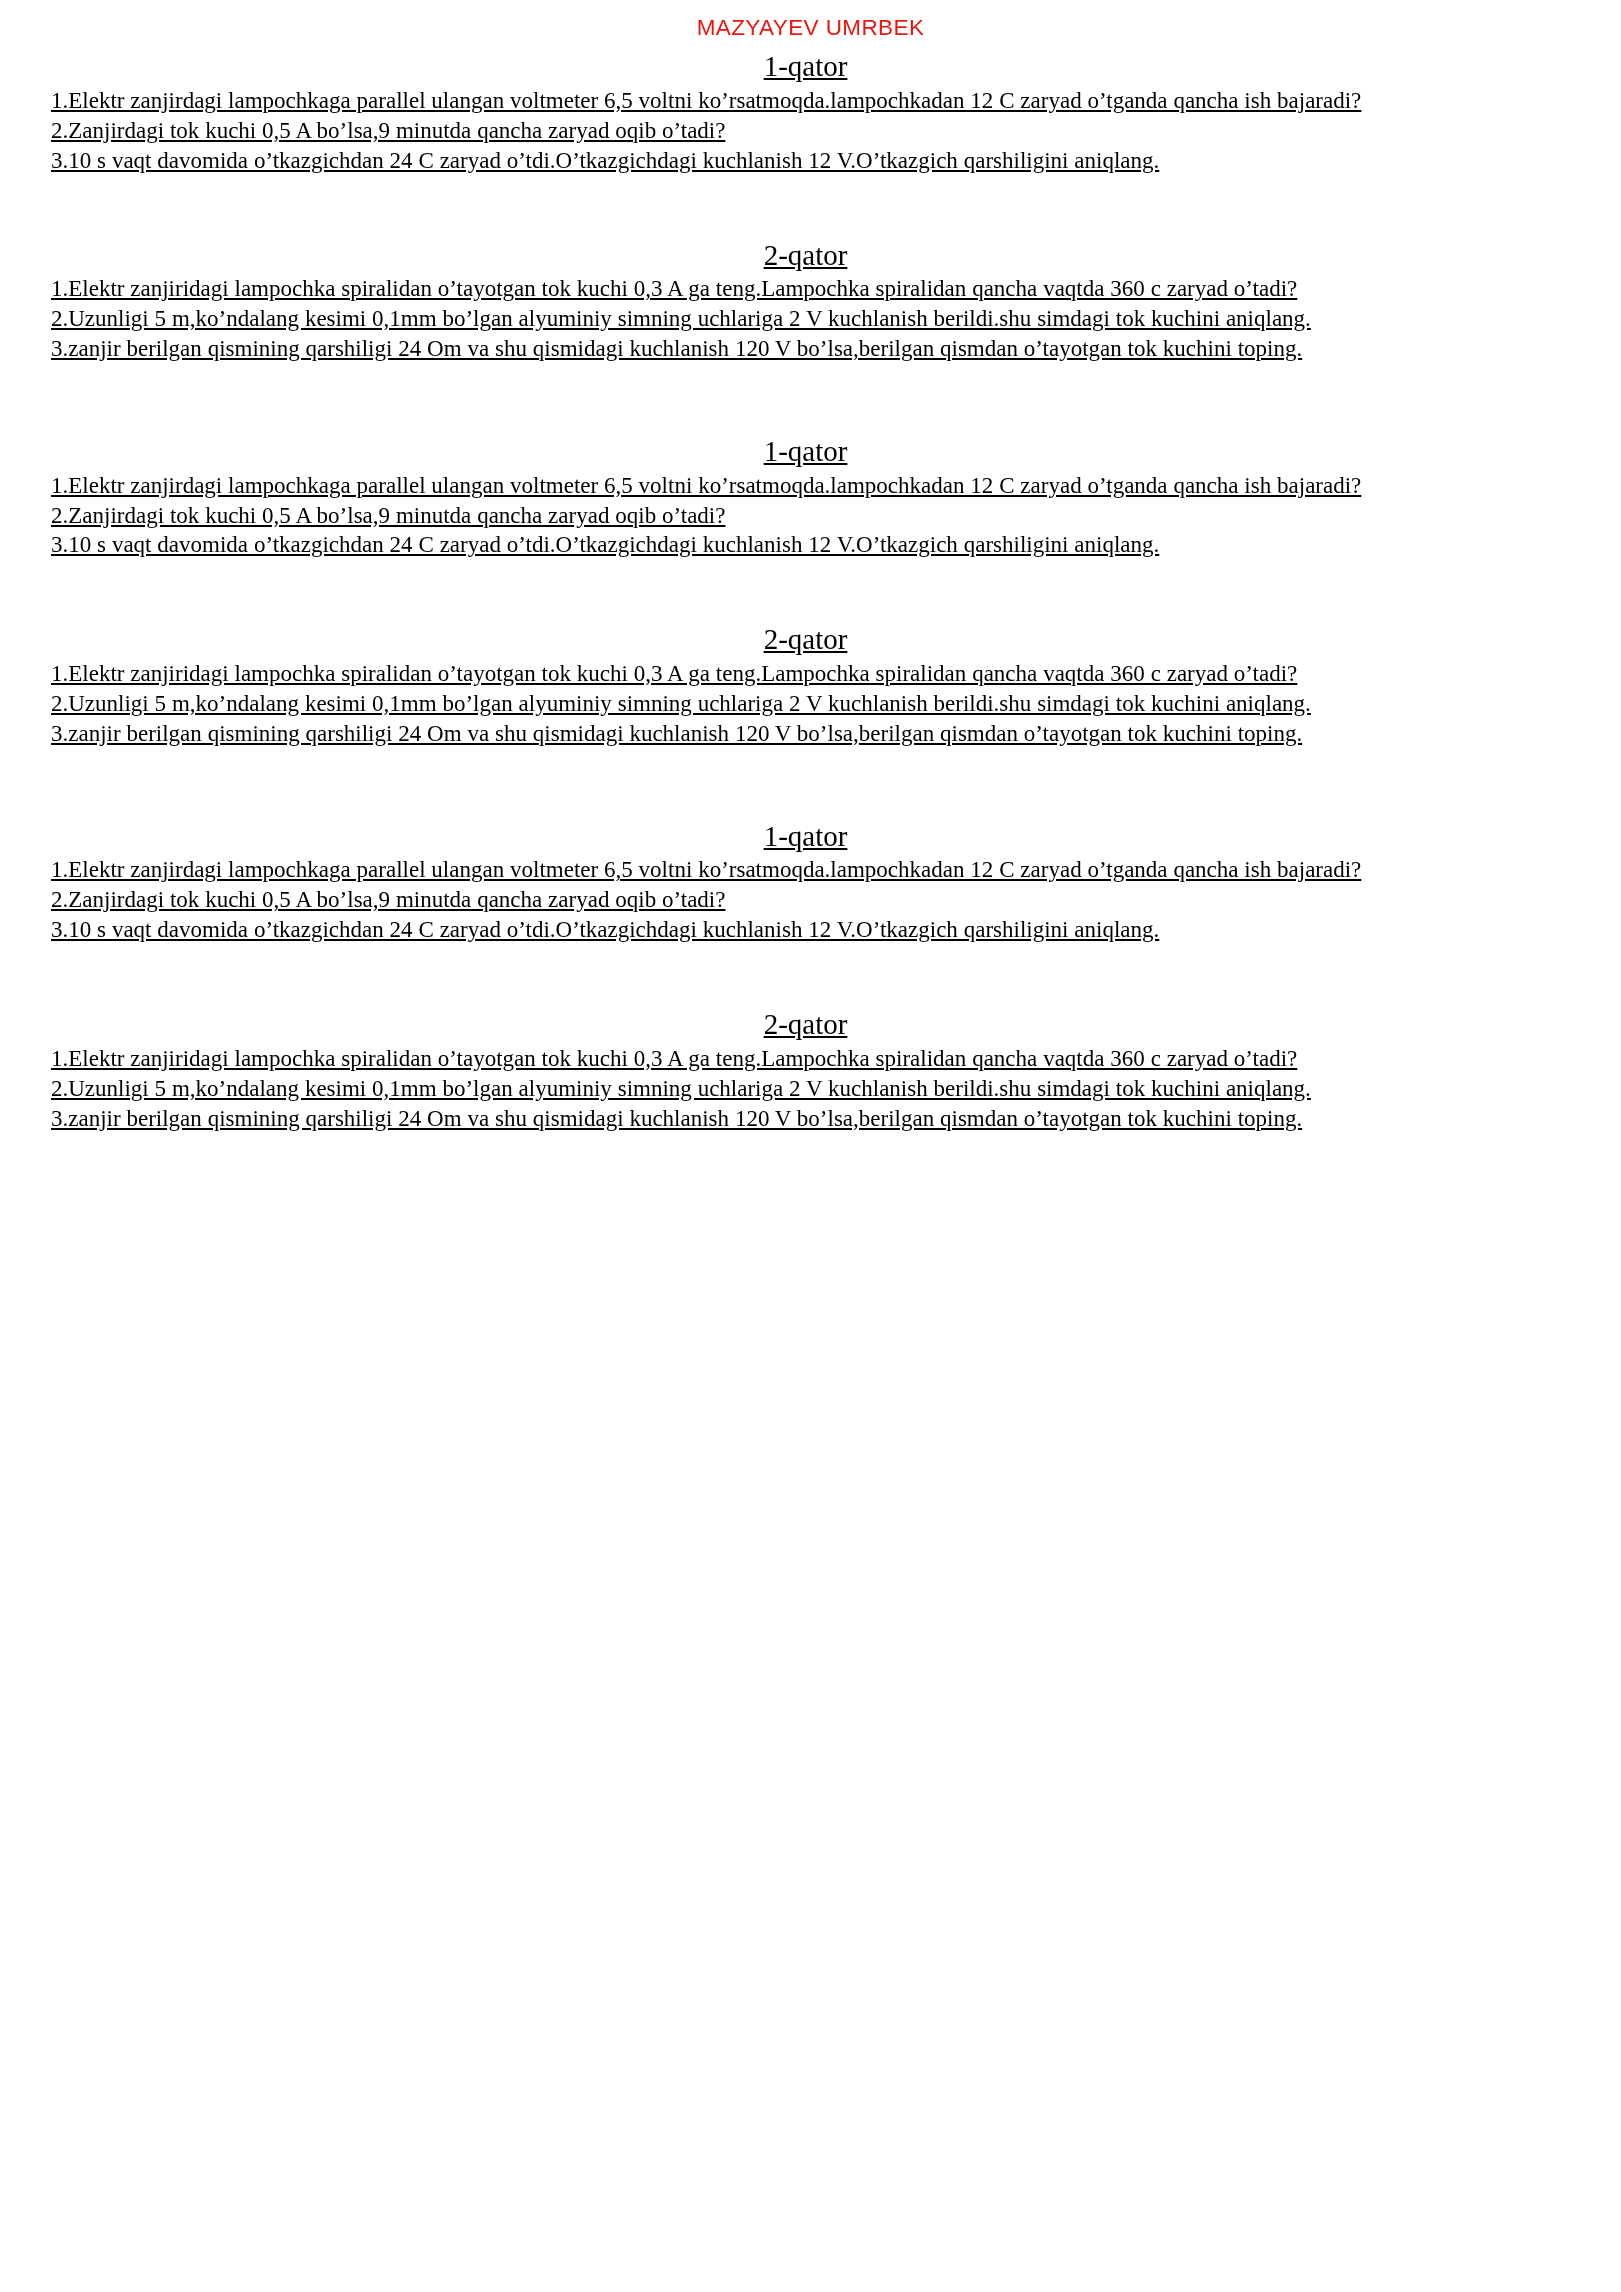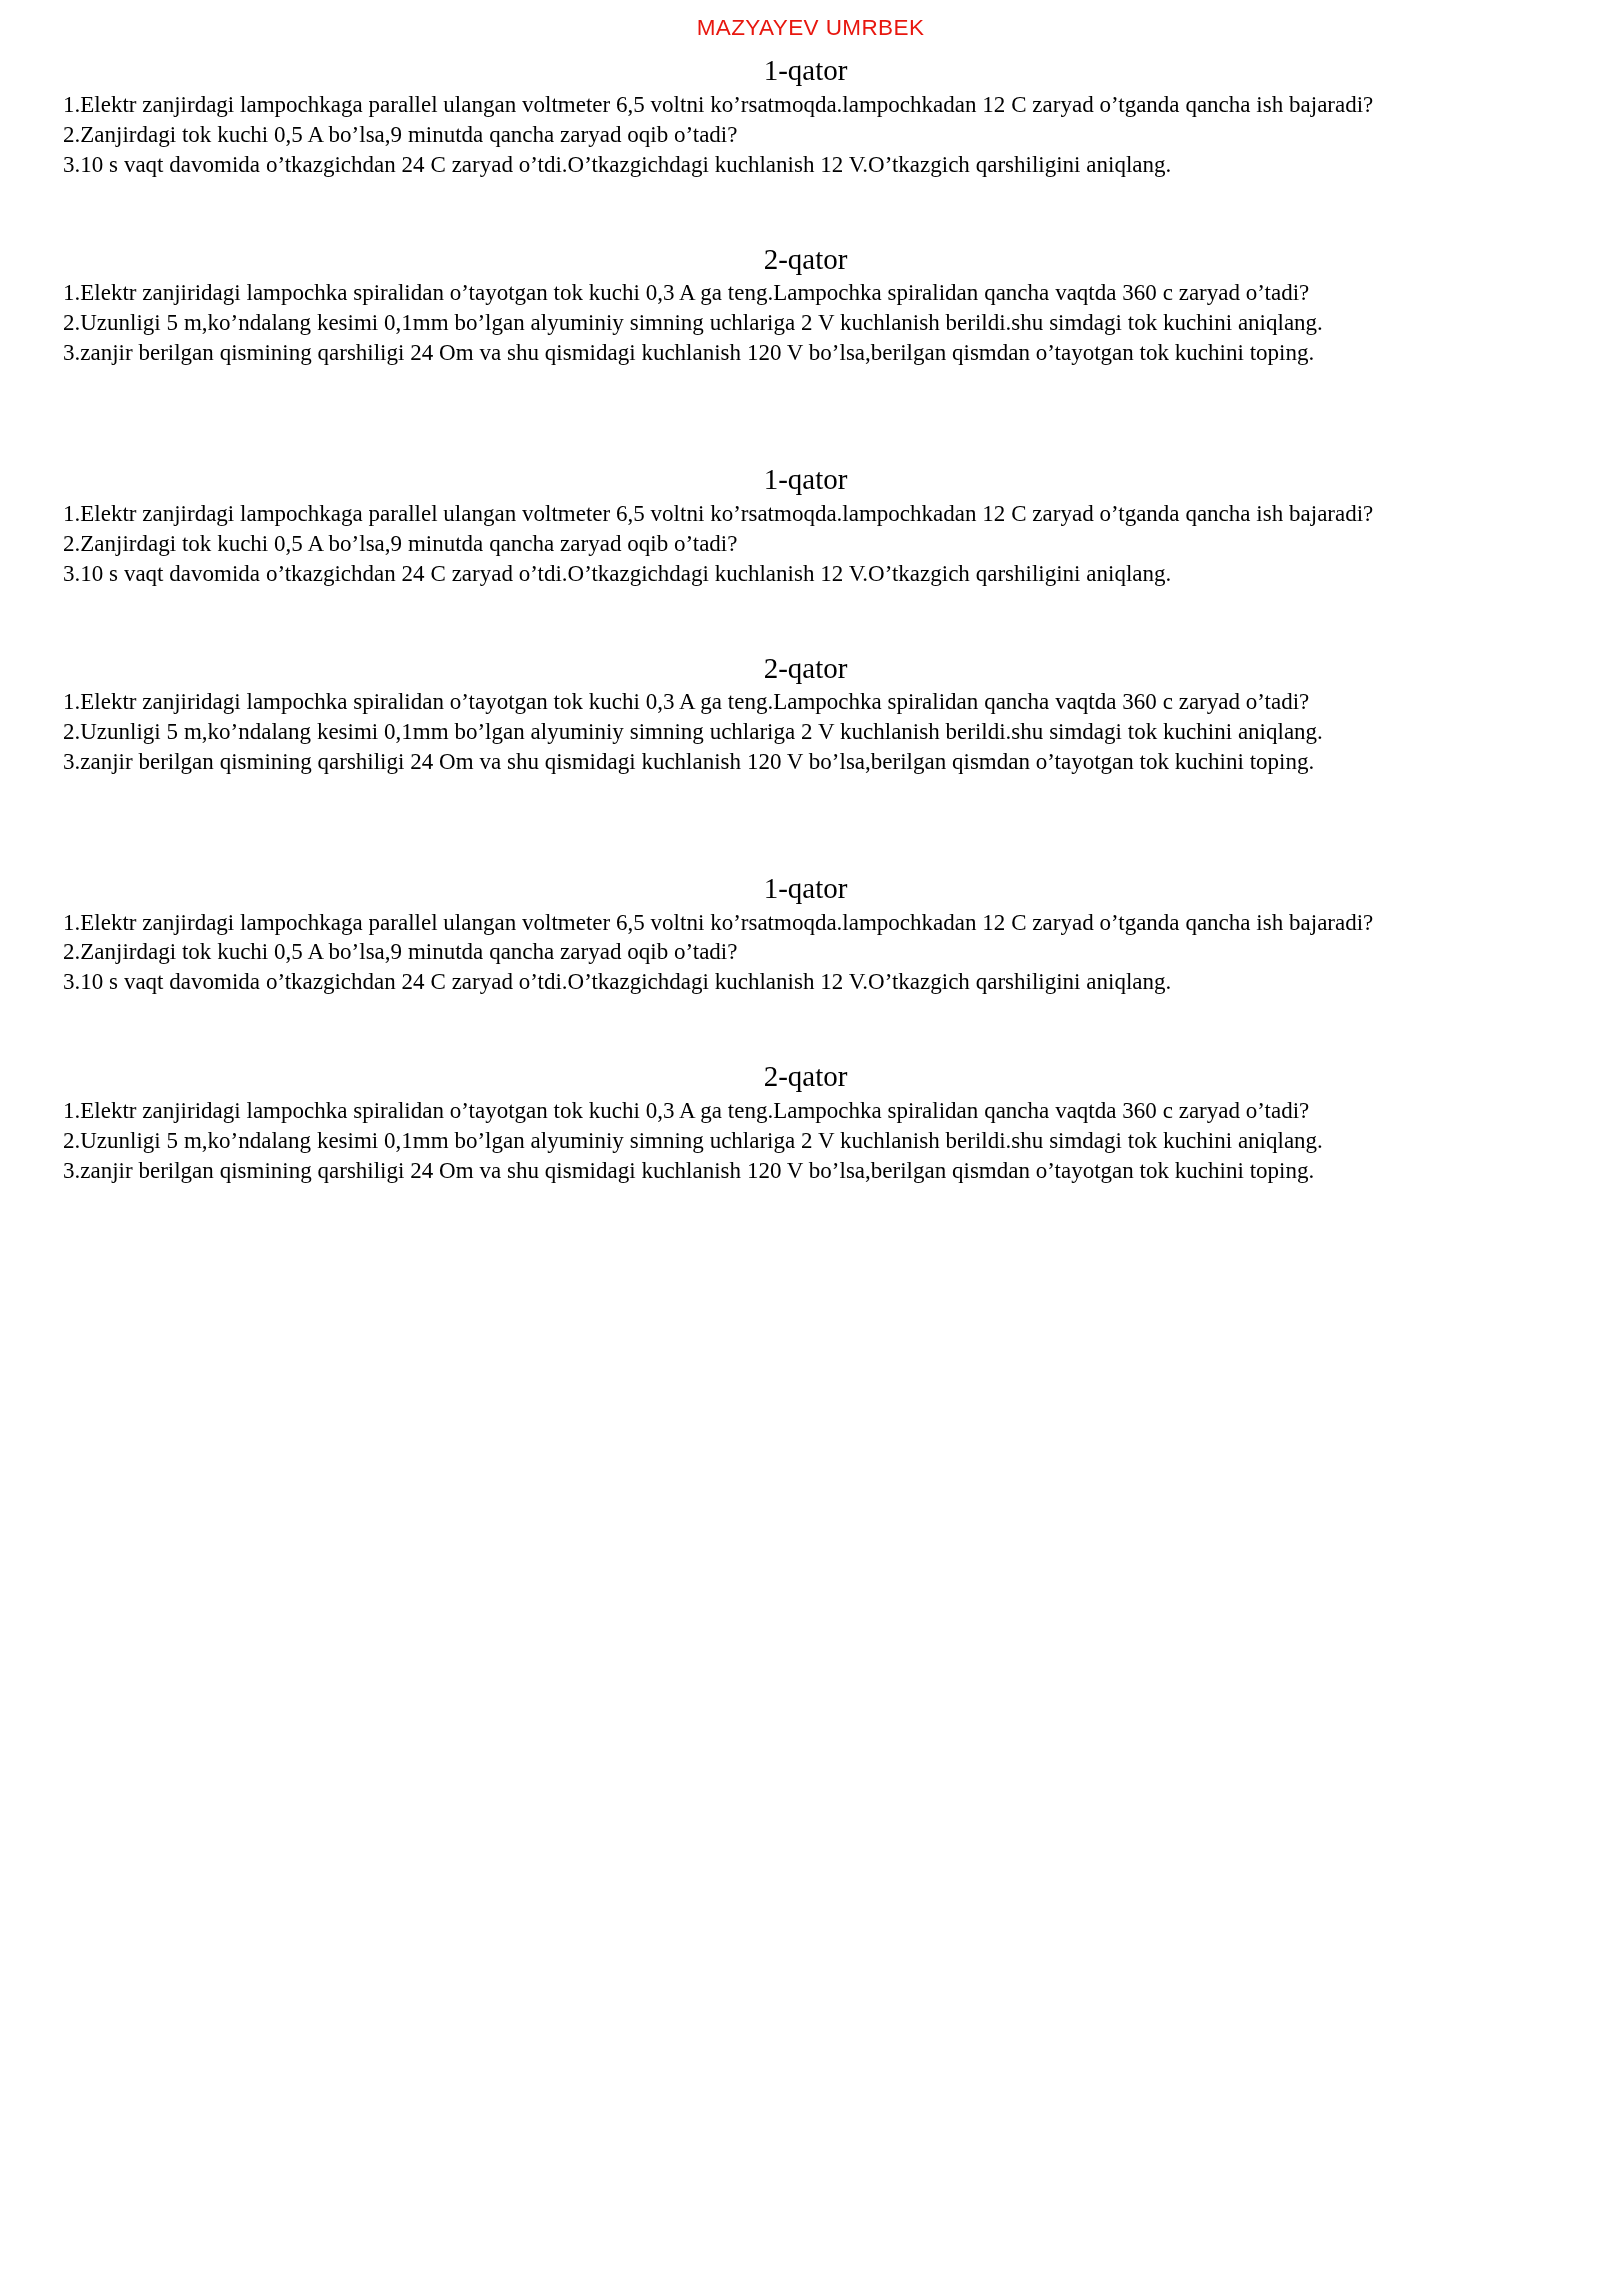--- a/index.html
+++ b/index.html
@@ -23,21 +23,22 @@
     font-family: "Liberation Sans", "DejaVu Sans", sans-serif;
     font-size: 22.5px;
     letter-spacing: 0.4px;
     padding-top: 15.7px;
     line-height: 1.1;
   }
   .content {
     padding: 0 61px 0 51px;
   }
   .block {
-    margin: 12px;
+    margin: 0;
+    text-decoration: underline;
   }
   .qator-title {
     text-align: center;
     font-size: 29px;
     line-height: 1.30;
     margin: 0;
     padding: 0;
   }
   .qator-title.first {
     margin-top: 7.8px;

